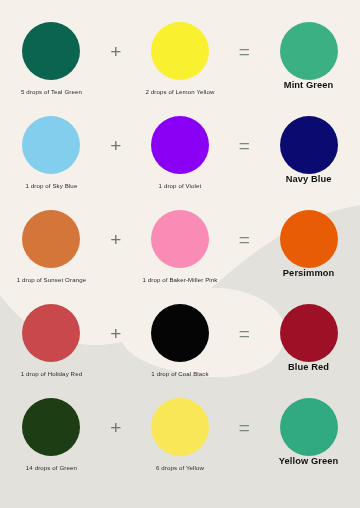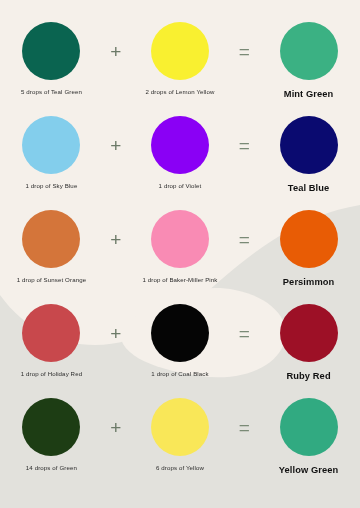--- a/index.html
+++ b/index.html
@@ -65,21 +65,20 @@
   .term-label {
     margin-top: 8px;
     font-size: 6.1px;
     line-height: 1.2;
     color: #2c2c2c;
     text-align: center;
     letter-spacing: 0.12px;
     white-space: nowrap;
   }
   .result-label {
-    margin-top: 9px;
     font-size: 9.3px;
     line-height: 1.2;
     color: #111111;
     font-weight: bold;
     text-align: center;
     letter-spacing: 0.1px;
     white-space: nowrap;
   }
   .operator {
     width: 26px;
@@ -132,21 +131,21 @@
         <span class="term-label">1 drop of Sky Blue</span>
       </div>
       <div class="operator">+</div>
       <div class="term">
         <span class="swatch swatch-lg" style="background-color: rgb(138, 0, 245);"></span>
         <span class="term-label">1 drop of Violet</span>
       </div>
       <div class="operator op-equals">=</div>
       <div class="term">
         <span class="swatch swatch-lg" style="background-color: rgb(10, 10, 112);"></span>
-        <span class="result-label">Teal Blue</span>
+        <span class="result-label">Navy Blue</span>
       </div>
     </div>
 
     <div class="mix-row">
       <div class="term">
         <span class="swatch swatch-lg" style="background-color: rgb(212, 117, 58);"></span>
         <span class="term-label">1 drop of Sunset Orange</span>
       </div>
       <div class="operator">+</div>
       <div class="term">
@@ -166,21 +165,21 @@
         <span class="term-label">1 drop of Holiday Red</span>
       </div>
       <div class="operator">+</div>
       <div class="term">
         <span class="swatch swatch-lg" style="background-color: rgb(5, 5, 5);"></span>
         <span class="term-label">1 drop of Coal Black</span>
       </div>
       <div class="operator op-equals">=</div>
       <div class="term">
         <span class="swatch swatch-lg" style="background-color: rgb(157, 16, 38);"></span>
-        <span class="result-label">Ruby Red</span>
+        <span class="result-label">Blue Red</span>
       </div>
     </div>
 
     <div class="mix-row">
       <div class="term">
         <span class="swatch swatch-lg" style="background-color: rgb(29, 61, 20);"></span>
         <span class="term-label">14 drops of Green</span>
       </div>
       <div class="operator">+</div>
       <div class="term">

